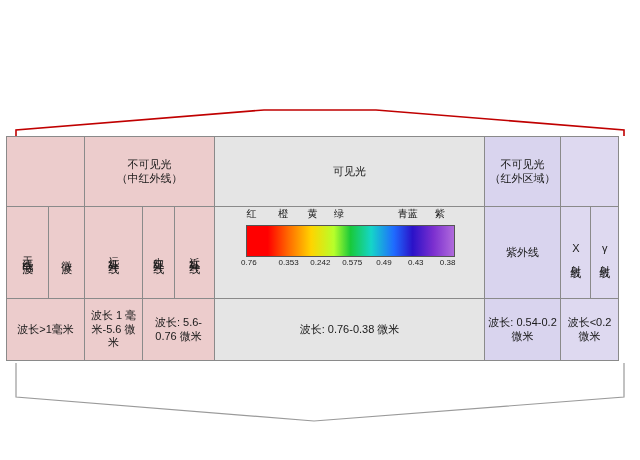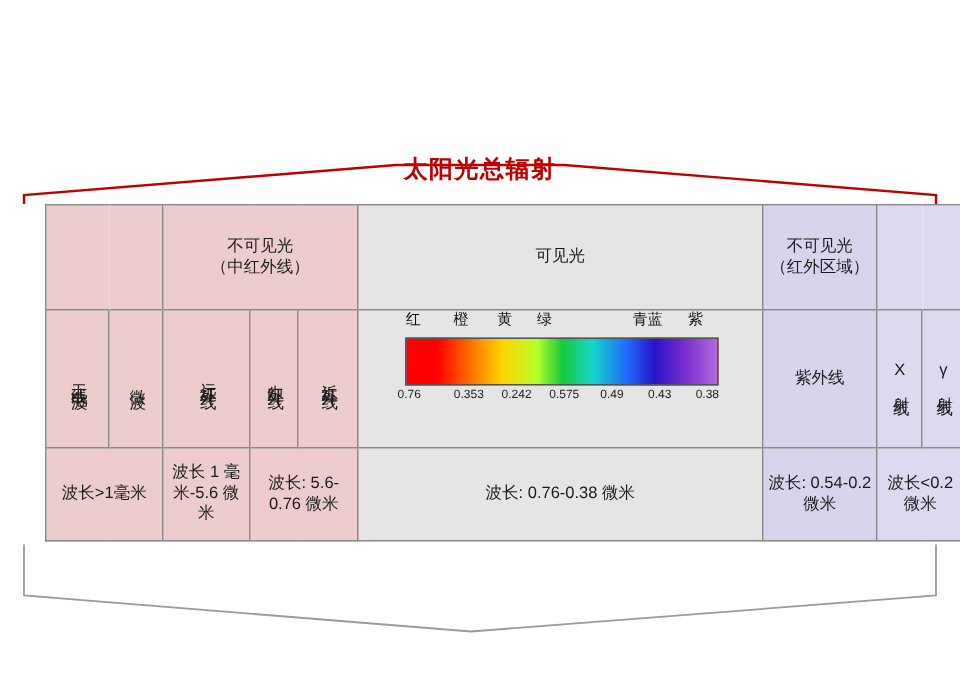--- a/index.html
+++ b/index.html
@@ -38,21 +38,21 @@
     position: absolute;
     left: 14px;
     top: 108px;
     width: 612px;
     height: 30px;
   }
 
   
   .table-wrap {
     position: absolute;
-    left: 30px;
+    left: 6px;
     top: 136px;
     width: 580px;
     height: 225px;
   }
   table.spectrum {
     border-collapse: collapse;
     width: 612px;
     height: 225px;
     table-layout: fixed;
   }
@@ -150,21 +150,20 @@
     top: 361px;
     width: 612px;
     height: 62px;
   }
 </style>
 </head>
 <body>
 
 <div class="canvas">
 
-  <div class="title">太阳光总辐射</div>
 
   <svg class="bracket" viewBox="0 0 612 30" preserveAspectRatio="none">
     <path d="M2,28 L2,22 L250,2 L362,2 L610,22 L610,28" fill="none" stroke="#c00000" stroke-width="1.6"></path>
   </svg>
 
   <div class="table-wrap">
     <table class="spectrum">
       <colgroup>
         <col style="width:42px">
         <col style="width:36px">

